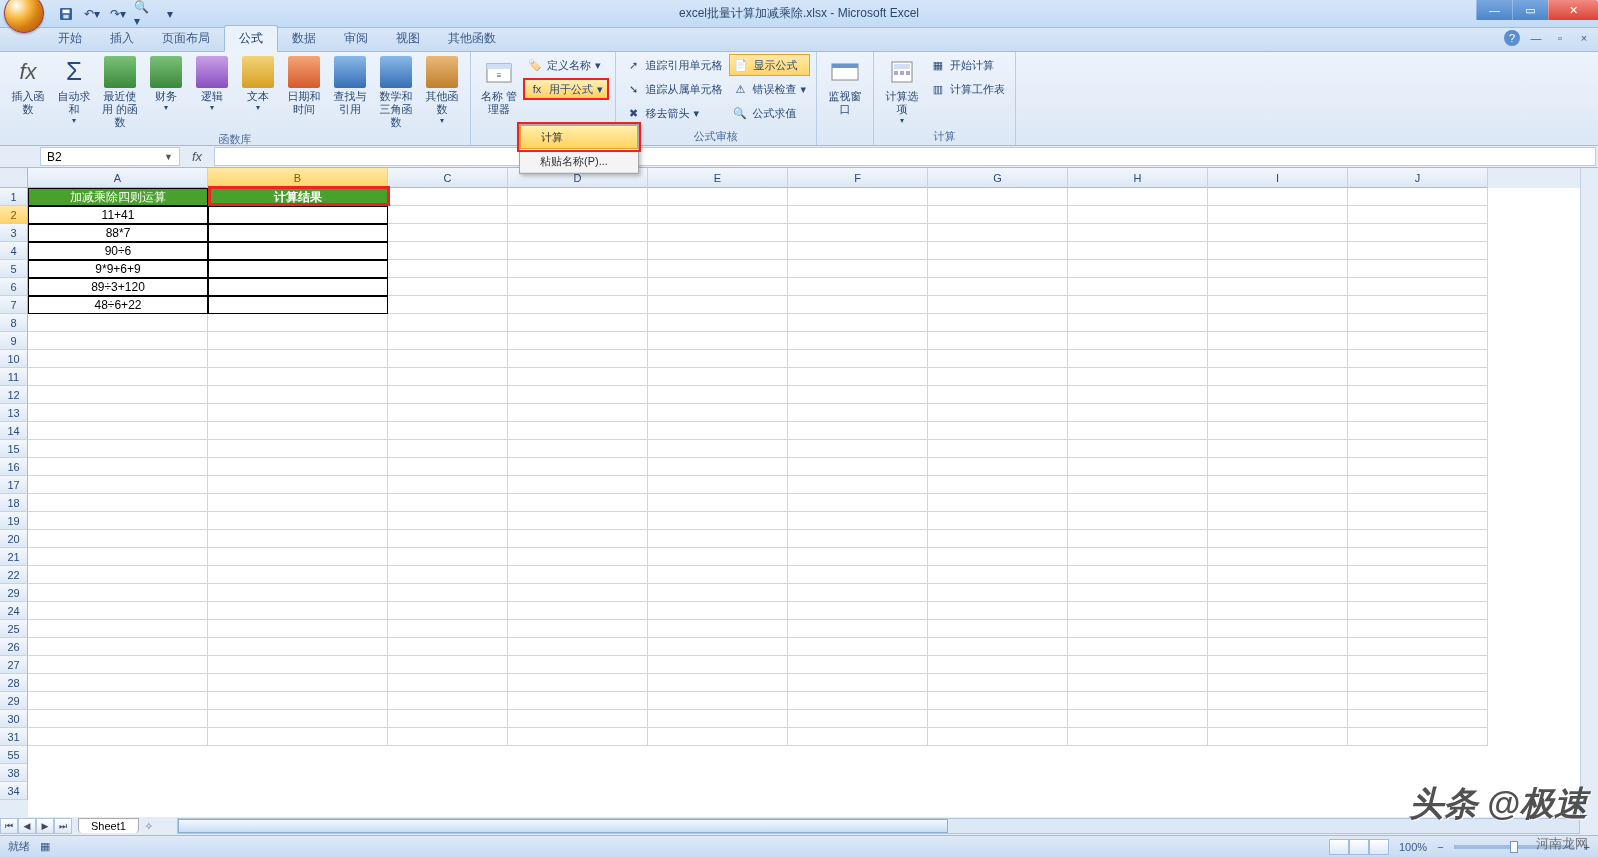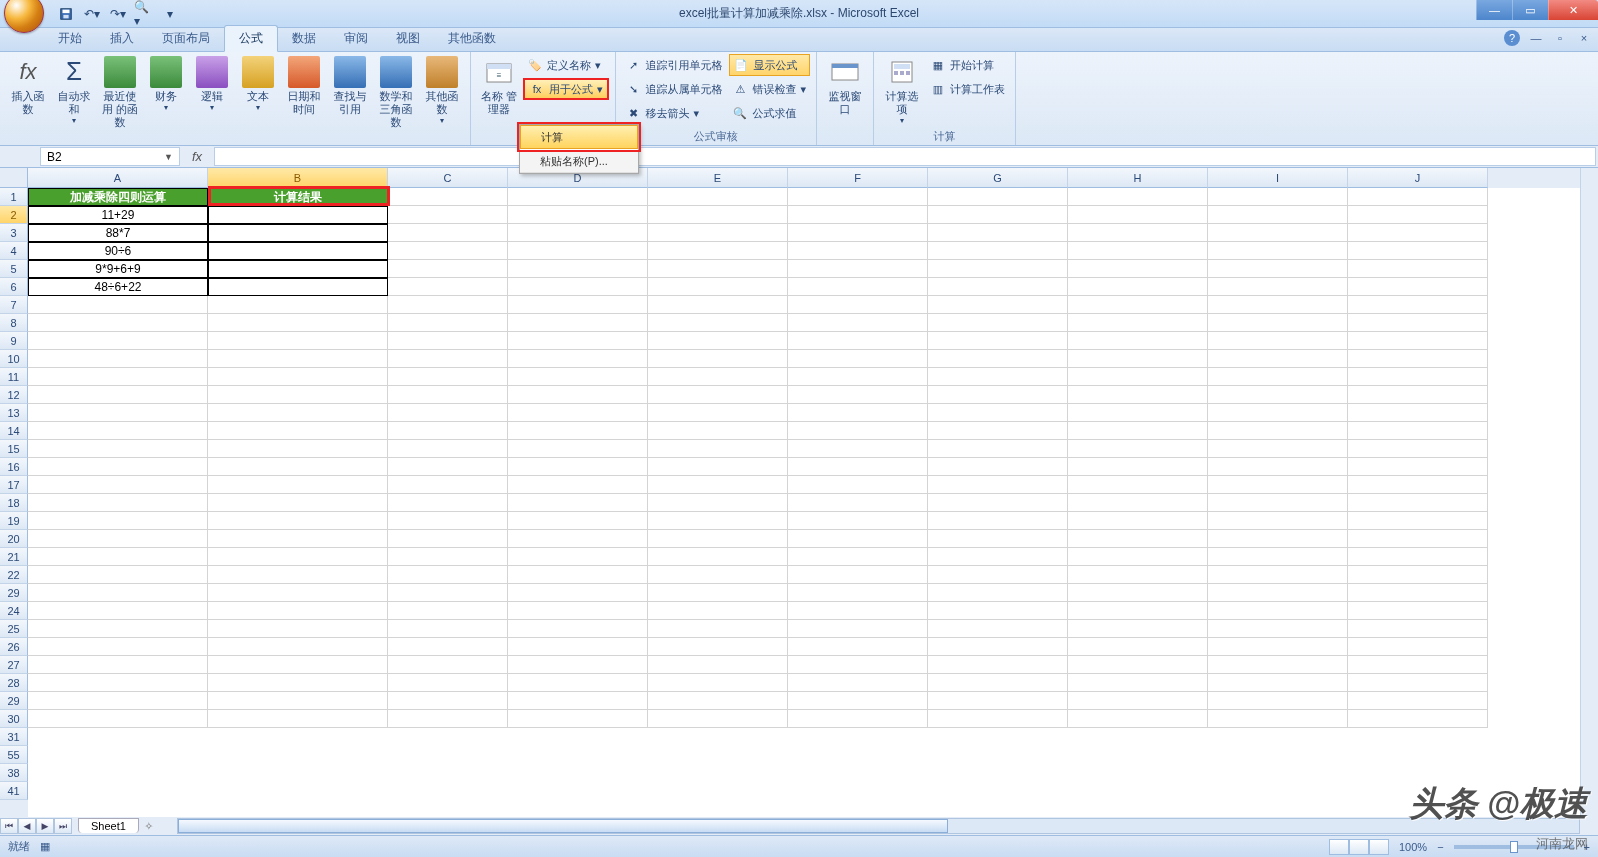--- a/index.html
+++ b/index.html
@@ -54,21 +54,21 @@
 .corner { height:20px; background:#e4ecf7; border-right:1px solid #9ebde0; border-bottom:1px solid #9ebde0; }
 .rowhdr { height:18px; border-bottom:1px solid #c3d4e9; border-right:1px solid #9ebde0; font-size:11px; color:#2c4a77; display:flex; align-items:center; justify-content:center; background:linear-gradient(#f3f7fc,#dde8f5); }
 .rowhdr.sel { background:linear-gradient(#ffe9a8,#ffd46a); color:#8a5a00; }
 .grid { flex:1; overflow:hidden; position:relative; }
 .colhdrs { height:20px; display:flex; background:#e4ecf7; }
 .colhdr { border-right:1px solid #c3d4e9; border-bottom:1px solid #9ebde0; font-size:11px; color:#2c4a77; display:flex; align-items:center; justify-content:center; background:linear-gradient(#f3f7fc,#dde8f5); }
 .colhdr.sel { background:linear-gradient(#ffe9a8,#ffd46a); color:#8a5a00; }
 .cells { position:relative; }
 .row { display:flex; height:18px; }
 .cell { border-right:1px solid #d4d4d4; border-bottom:1px solid #d4d4d4; font-size:12px; display:flex; align-items:center; justify-content:center; padding:0 4px; background:#fff; overflow:hidden; }
-.cell.hdrA { background:#4aa02c; color:#fff; font-weight:bold; border:1px solid #000; }
+.cell.hdrA { background:#4aa02c; color:#fff; font-weight:normal; border:1px solid #000; }
 .cell.hdrB { background:#4aa02c; color:#fff; font-weight:bold; border:1px solid #000; }
 .cell.boxed { border:1px solid #000; }
 .sel-outline { position:absolute; border:3px solid #e22; pointer-events:none; }
 
 
 .vscroll { width:18px; background:#e4ecf7; border-left:1px solid #c3d4e9; }
 .hscroll-area { position:absolute; left:0; right:0; bottom:22px; height:18px; background:#e4ecf7; display:flex; align-items:center; }
 .sheet-tabs { display:flex; align-items:center; gap:0; margin-left:6px; }
 .sheet-nav { display:flex; }
 .sheet-nav div { width:18px; height:16px; border:1px solid #b0c6e0; background:linear-gradient(#fff,#dce8f5); font-size:9px; display:flex; align-items:center; justify-content:center; color:#446; }
@@ -177,20 +177,21 @@
           <div class="ico book" style="background:linear-gradient(#8ab8e8,#356fb5)"></div>
           <span>数学和
 三角函数</span>
         </div>
       <div class="bigbtn">
           <div class="ico book" style="background:linear-gradient(#e8b87a,#c0802a)"></div>
           <span>其他函数</span>
           <span style="font-size:8px">▾</span>
         </div>
     </div>
+    <div class="group-label">函数库</div>
   </div>
 
   <div class="group" style="position:relative">
     <div class="group-body">
       <div class="bigbtn">
           <div class="ico">
             <svg width="28" height="28">
               <rect x="2" y="6" width="24" height="18" fill="#fff" stroke="#888"></rect>
               <rect x="2" y="6" width="24" height="5" fill="#d0dff3"></rect>
               <text x="14" y="20" font-size="8" text-anchor="middle" fill="#356">≡</text>
@@ -331,21 +332,21 @@
       <div class="rowhdr">24</div>
       <div class="rowhdr">25</div>
       <div class="rowhdr">26</div>
       <div class="rowhdr">27</div>
       <div class="rowhdr">28</div>
       <div class="rowhdr">29</div>
       <div class="rowhdr">30</div>
       <div class="rowhdr">31</div>
       <div class="rowhdr">55</div>
       <div class="rowhdr">38</div>
-      <div class="rowhdr">41</div>
+      <div class="rowhdr">34</div>
     </div>
   <div class="grid">
     <div class="colhdrs">
         <div class="colhdr" style="width: 180px;">A</div>
         <div class="colhdr sel" style="width: 180px;">B</div>
         <div class="colhdr" style="width: 120px;">C</div>
         <div class="colhdr" style="width: 140px;">D</div>
         <div class="colhdr" style="width: 140px;">E</div>
         <div class="colhdr" style="width: 140px;">F</div>
         <div class="colhdr" style="width: 140px;">G</div>
@@ -360,21 +361,21 @@
           <div class="cell" style="width: 120px;"></div>
           <div class="cell" style="width: 140px;"></div>
           <div class="cell" style="width: 140px;"></div>
           <div class="cell" style="width: 140px;"></div>
           <div class="cell" style="width: 140px;"></div>
           <div class="cell" style="width: 140px;"></div>
           <div class="cell" style="width: 140px;"></div>
           <div class="cell" style="width: 140px;"></div>
         </div>
         <div class="row">
-          <div class="cell boxed" style="width: 180px;">11+29</div>
+          <div class="cell boxed" style="width: 180px;">11+41</div>
           <div class="cell boxed" style="width: 180px;"></div>
           <div class="cell" style="width: 120px;"></div>
           <div class="cell" style="width: 140px;"></div>
           <div class="cell" style="width: 140px;"></div>
           <div class="cell" style="width: 140px;"></div>
           <div class="cell" style="width: 140px;"></div>
           <div class="cell" style="width: 140px;"></div>
           <div class="cell" style="width: 140px;"></div>
           <div class="cell" style="width: 140px;"></div>
         </div>
@@ -397,20 +398,32 @@
           <div class="cell" style="width: 140px;"></div>
           <div class="cell" style="width: 140px;"></div>
           <div class="cell" style="width: 140px;"></div>
           <div class="cell" style="width: 140px;"></div>
           <div class="cell" style="width: 140px;"></div>
           <div class="cell" style="width: 140px;"></div>
           <div class="cell" style="width: 140px;"></div>
         </div>
         <div class="row">
           <div class="cell boxed" style="width: 180px;">9*9+6+9</div>
+          <div class="cell boxed" style="width: 180px;"></div>
+          <div class="cell" style="width: 120px;"></div>
+          <div class="cell" style="width: 140px;"></div>
+          <div class="cell" style="width: 140px;"></div>
+          <div class="cell" style="width: 140px;"></div>
+          <div class="cell" style="width: 140px;"></div>
+          <div class="cell" style="width: 140px;"></div>
+          <div class="cell" style="width: 140px;"></div>
+          <div class="cell" style="width: 140px;"></div>
+        </div>
+        <div class="row">
+          <div class="cell boxed" style="width: 180px;">89÷3+120</div>
           <div class="cell boxed" style="width: 180px;"></div>
           <div class="cell" style="width: 120px;"></div>
           <div class="cell" style="width: 140px;"></div>
           <div class="cell" style="width: 140px;"></div>
           <div class="cell" style="width: 140px;"></div>
           <div class="cell" style="width: 140px;"></div>
           <div class="cell" style="width: 140px;"></div>
           <div class="cell" style="width: 140px;"></div>
           <div class="cell" style="width: 140px;"></div>
         </div>

